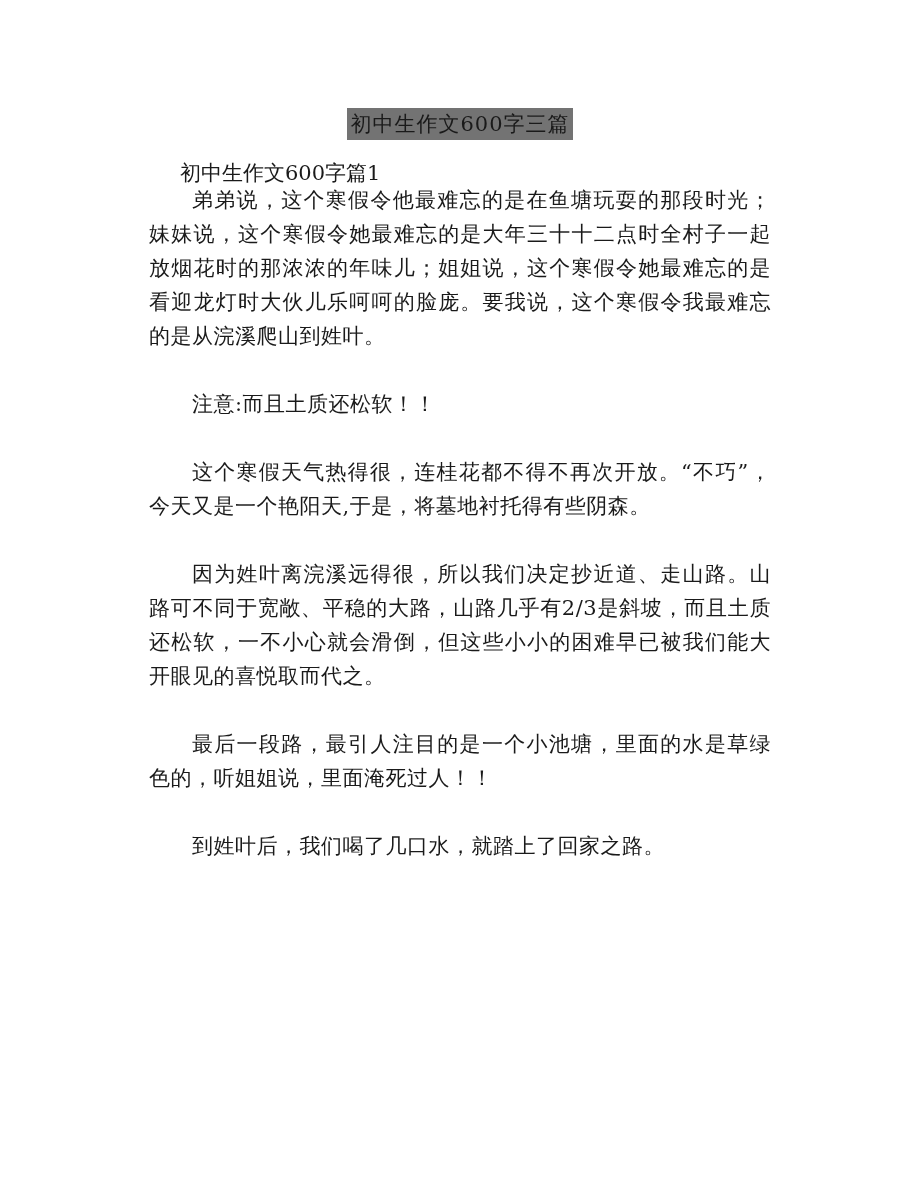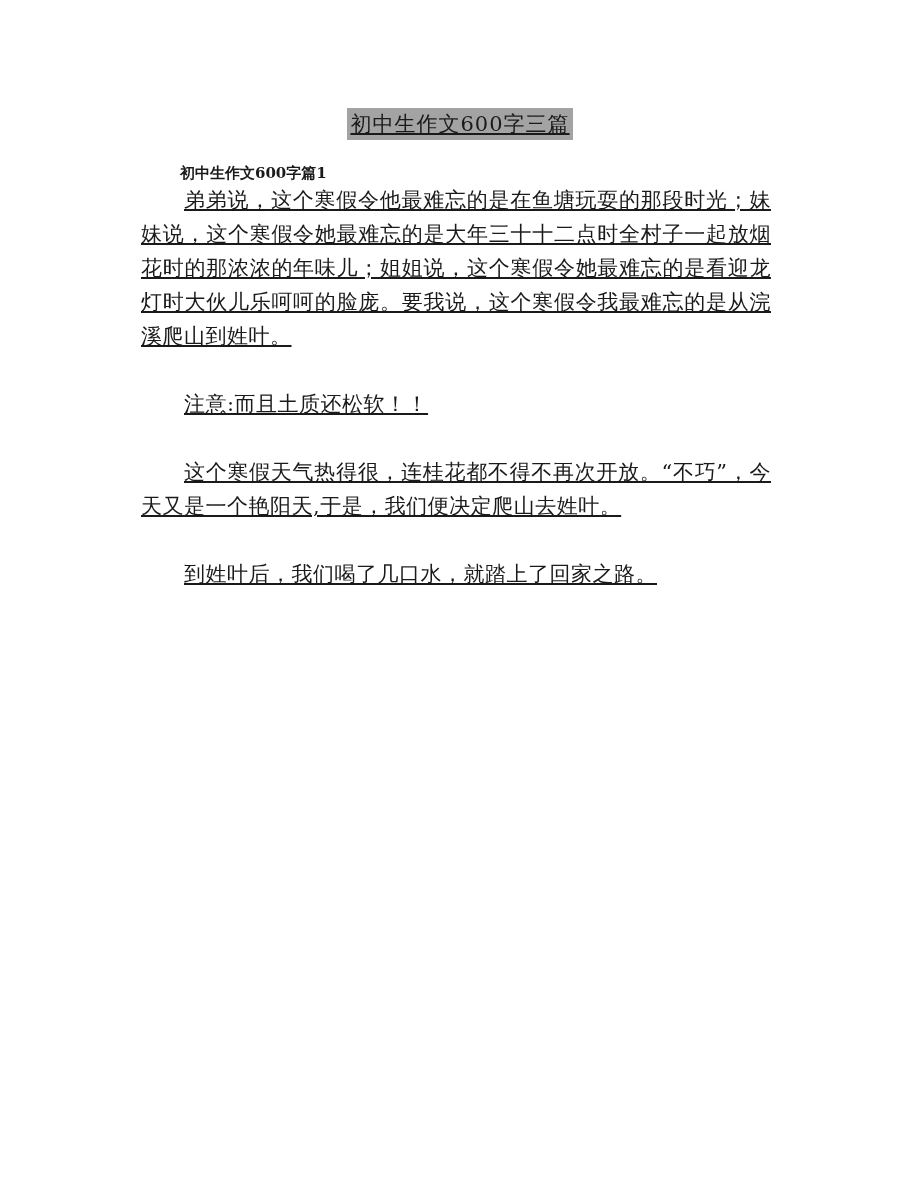--- a/index.html
+++ b/index.html
@@ -1,32 +1,34 @@
 <!DOCTYPE html>
 <html><head>
 <meta charset="utf-8">
 <style>
   html, body { margin: 0; padding: 0; background: #ffffff; }
   body { width: 920px; height: 1191px; position: relative; overflow: hidden;
          font-family: "DejaVu Serif", "Liberation Serif", serif; color: #1a1a1a; }
   .doc-title-wrap { position: absolute; left: 0; width: 920px; top: 108px; text-align: center; }
-  .doc-title { display: inline-block; background: #a3a3a3; padding: 1px 3px; font-size: 21px; line-height: 30px; letter-spacing: 1px; text-decoration: underline; }
-  .section-heading { position: absolute; left: 180px; top: 158px; font-size: 15px; line-height: 30px; font-weight: bold; }
+  .doc-title { display: inline-block; background: #737373; padding: 1px 3px; font-size: 21px; line-height: 30px; letter-spacing: 1px; }
+  .section-heading { position: absolute; left: 180px; top: 158px; font-size: 21px; line-height: 30px; font-weight: normal; }
   .body { position: absolute; left: 137px; top: 183px; width: 634px; }
-  .para { margin: 0 0 34px 4px; font-size: 21px; line-height: 34px; text-indent: 43px;
-          text-align: justify; letter-spacing: 0.5px; text-decoration: underline; }
+  .para { margin: 0 0 34px 12px; font-size: 21px; line-height: 34px; text-indent: 43px;
+          text-align: justify; letter-spacing: 0.5px; }
 </style>
 </head>
 <body>
 
 <div class="doc-title-wrap">
   <span class="doc-title">初中生作文600字三篇</span>
 </div>
 
 <div class="section-heading">初中生作文600字篇1</div>
 
 <div class="body">
   <p class="para">弟弟说，这个寒假令他最难忘的是在鱼塘玩耍的那段时光；妹妹说，这个寒假令她最难忘的是大年三十十二点时全村子一起放烟花时的那浓浓的年味儿；姐姐说，这个寒假令她最难忘的是看迎龙灯时大伙儿乐呵呵的脸庞。要我说，这个寒假令我最难忘的是从浣溪爬山到姓叶。</p>
   <p class="para">注意:而且土质还松软！！</p>
-  <p class="para">这个寒假天气热得很，连桂花都不得不再次开放。“不巧”，今天又是一个艳阳天,于是，我们便决定爬山去姓叶。</p>
+  <p class="para">这个寒假天气热得很，连桂花都不得不再次开放。“不巧”，今天又是一个艳阳天,于是，将墓地衬托得有些阴森。</p>
+  <p class="para">因为姓叶离浣溪远得很，所以我们决定抄近道、走山路。山路可不同于宽敞、平稳的大路，山路几乎有2/3是斜坡，而且土质还松软，一不小心就会滑倒，但这些小小的困难早已被我们能大开眼见的喜悦取而代之。</p>
+  <p class="para">最后一段路，最引人注目的是一个小池塘，里面的水是草绿色的，听姐姐说，里面淹死过人！！</p>
   <p class="para">到姓叶后，我们喝了几口水，就踏上了回家之路。</p>
 
 </div>
 
 </body></html>

